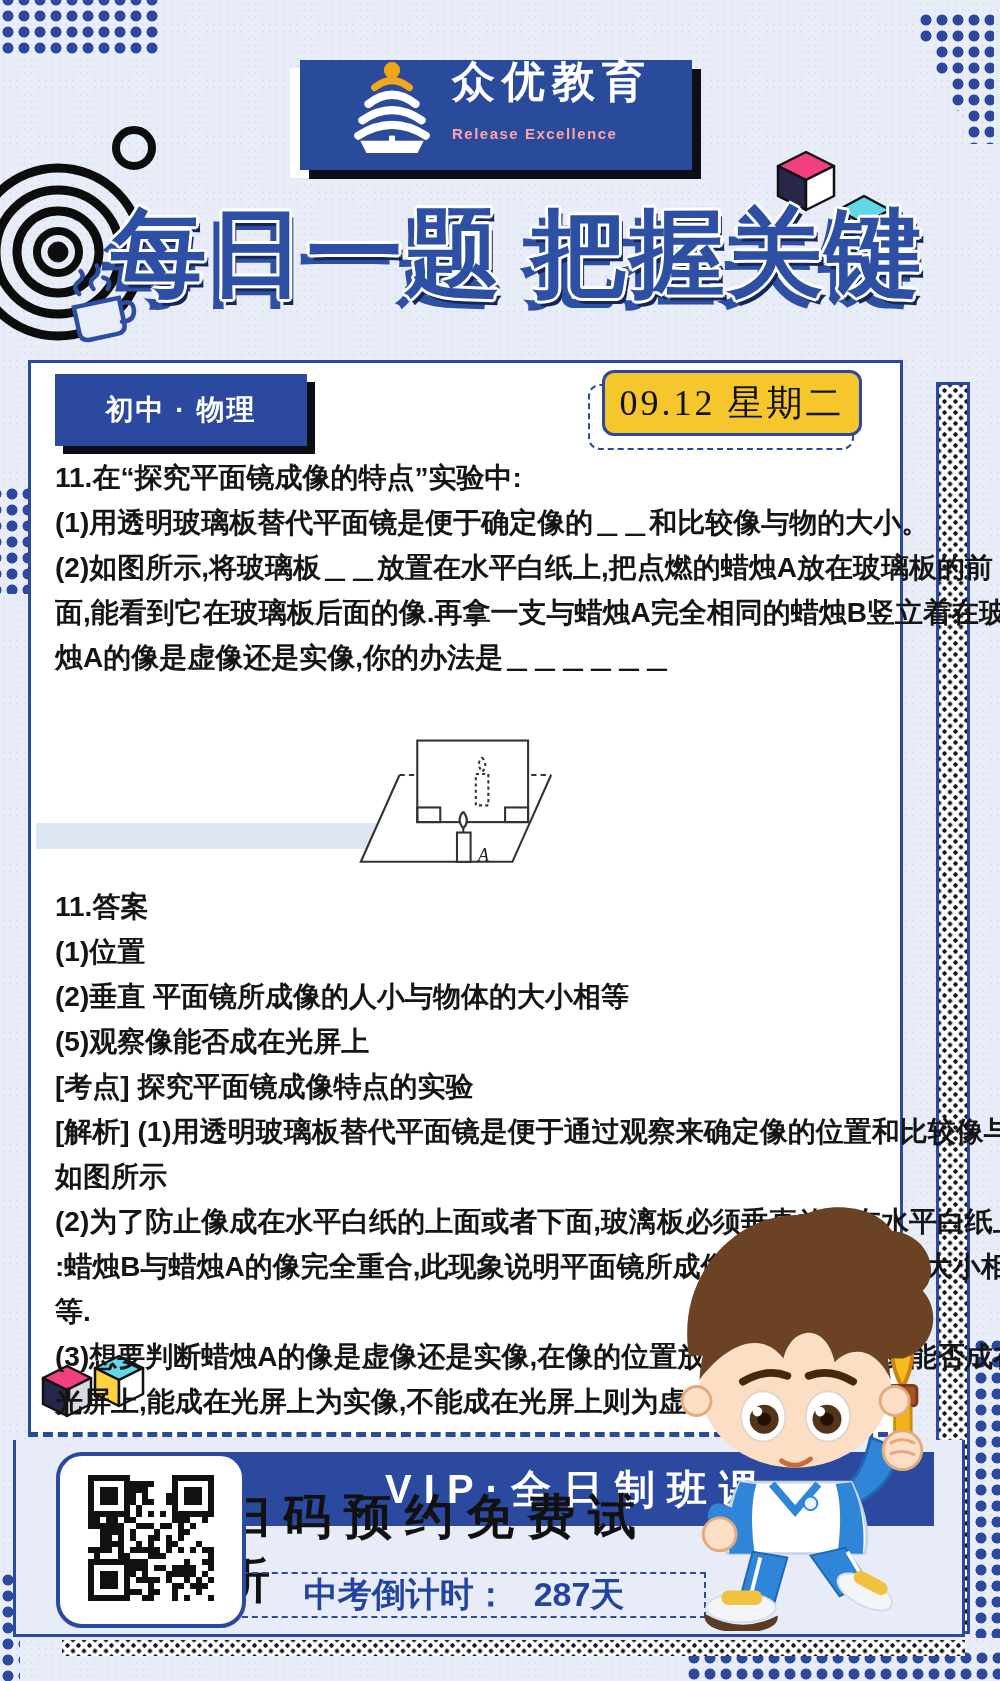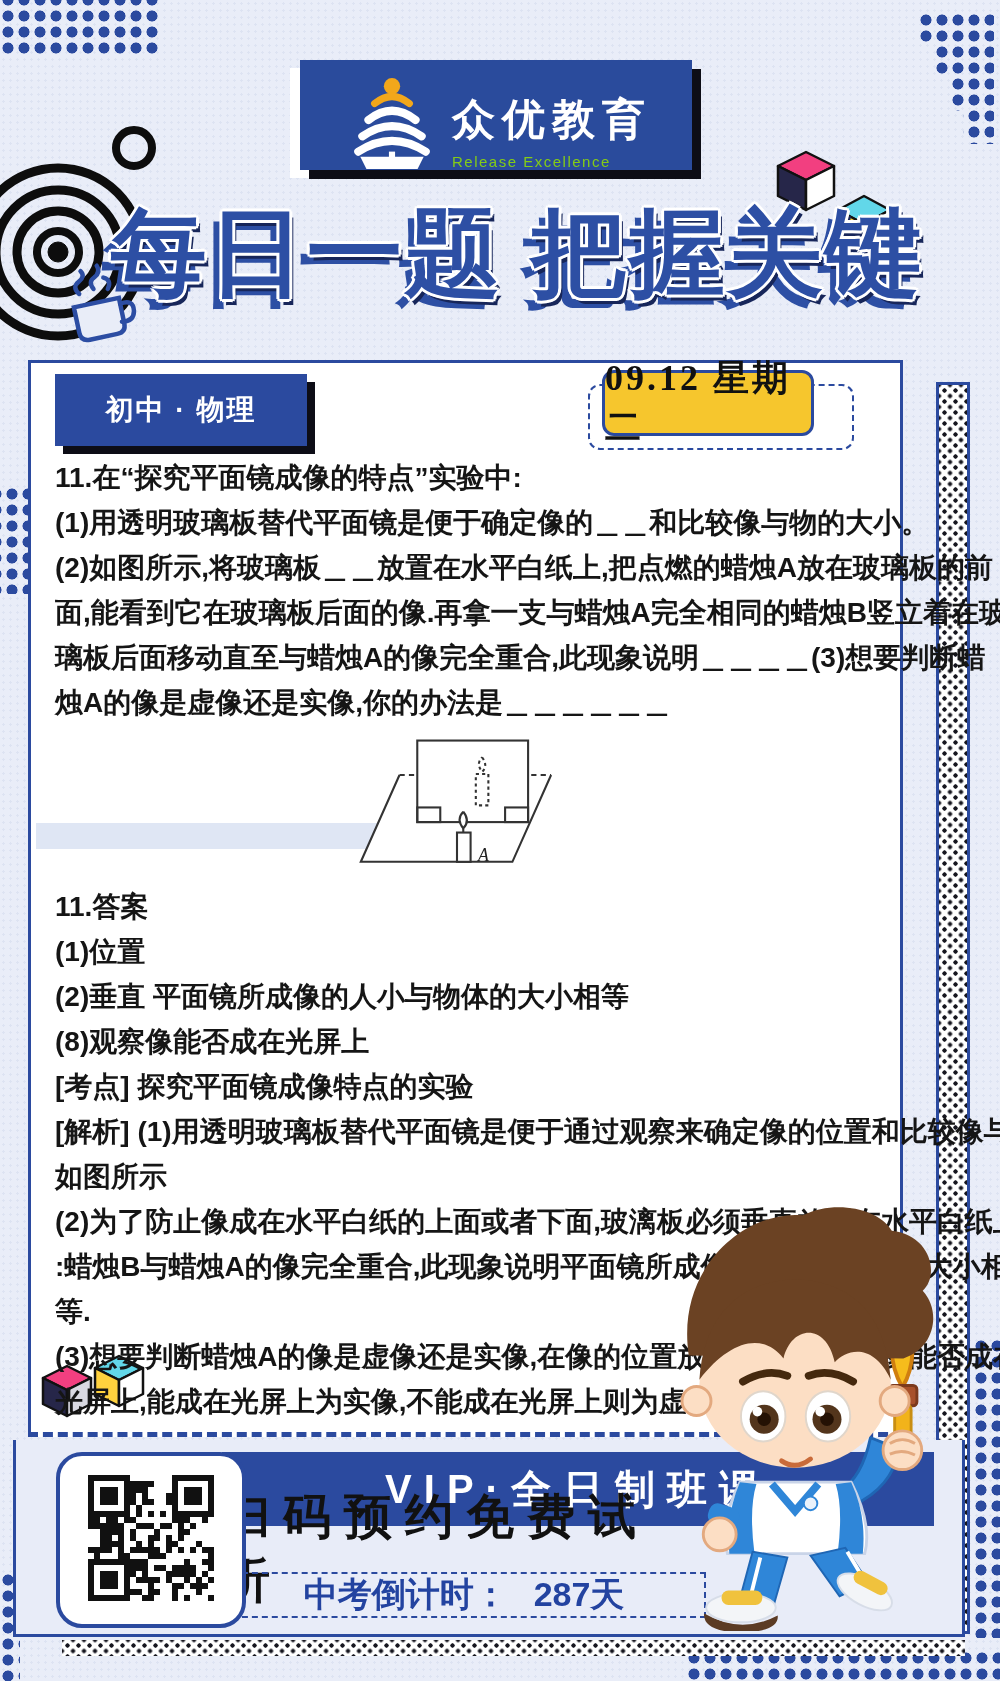--- a/index.html
+++ b/index.html
@@ -10,39 +10,39 @@
         background-size:7px 7px;}
   .abs{position:absolute;}
   
   .dots-blue{background-image:radial-gradient(#2b4a9f 5.2px,transparent 5.8px);background-size:16px 16px;}
   .dots-black{background-color:#fff;
       background-image:radial-gradient(#16161f 1.9px,transparent 2.4px),radial-gradient(#16161f 1.9px,transparent 2.4px);
       background-size:11px 11px,11px 11px;background-position:0 0,5.5px 5.5px;}
   
   .logo-back{left:290px;top:68px;width:392px;height:110px;background:#fff;z-index:1;}
   .logo-box{left:300px;top:60px;width:392px;height:110px;background:#2a4b9c;z-index:2;
-            box-shadow:9px 9px 0 #0d0d16;display:flex;align-items:flex-end;gap:14px;padding-left:46px;box-sizing:border-box;}
+            box-shadow:9px 9px 0 #0d0d16;display:flex;align-items:flex-start;gap:14px;padding-left:46px;box-sizing:border-box;}
   .logo-name{color:#fff;font-size:43px;font-weight:800;letter-spacing:7px;line-height:1;}
-  .logo-slogan{color:#84cc16;font-size:15px;letter-spacing:1.5px;margin-top:12px;}
+  .logo-slogan{color:#fca5a5;font-size:15px;letter-spacing:1.5px;margin-top:22px;font-weight:bold;}
   
   .big-title{left:0;top:190px;width:1000px;text-align:center;white-space:nowrap;
      font-size:96px;font-weight:800;letter-spacing:2px;color:#2d4fa4;z-index:2;
      text-shadow:3px 0 0 #fff,-3px 0 0 #fff,0 3px 0 #fff,0 -3px 0 #fff,
        2px 2px 0 #fff,-2px 2px 0 #fff,2px -2px 0 #fff,-2px -2px 0 #fff,
        4px 6px 0 #17265a,-9px 10px 0 #2d4fa4;margin-left:17px;}
   
   .card{left:28px;top:360px;width:875px;height:1077px;background:#fff;
         border:3px solid #2b4a9f;border-bottom:5px dashed #2b4a9f;box-sizing:border-box;z-index:2;}
   .subject-badge{left:55px;top:374px;width:252px;height:72px;background:#2b4a9f;z-index:3;
         box-shadow:8px 8px 0 #0d0d16;color:#fff;font-size:28px;font-weight:800;
         display:flex;align-items:center;justify-content:center;letter-spacing:2px;}
   .date-back{left:588px;top:384px;width:262px;height:62px;background:#fff;border:2px dashed #2b4a9f;border-radius:12px;z-index:3;}
-  .date-badge{left:602px;top:370px;width:212px;height:66px;background:#f6c62d;border:3px solid #2b4a9f;border-radius:12px;z-index:4;
+  .date-badge{left:602px;top:370px;width:260px;height:66px;background:#f6c62d;border:3px solid #2b4a9f;border-radius:12px;z-index:4;
         display:flex;align-items:center;justify-content:center;color:#111;
-        font-family:"Liberation Serif","DejaVu Serif",serif;font-size:36px;font-weight:700;letter-spacing:3px;box-sizing:border-box;}
+        font-family:"Liberation Serif","DejaVu Serif",serif;font-size:36px;font-weight:400;letter-spacing:3px;box-sizing:border-box;}
   .textblock{color:#151515;font-size:28px;font-weight:600;z-index:4;}
   .textblock .tline{height:45px;line-height:45px;white-space:nowrap;}
   .hl-strip{left:36px;top:823px;width:345px;height:26px;background:#dfe6f4;z-index:3;}
   
   .bottom-panel{left:13px;top:1440px;width:952px;height:197px;background:#e8ecf8;
       border:3px solid #2b4a9f;border-top:none;box-sizing:border-box;z-index:1;}
   .qr-box{left:56px;top:1452px;width:182px;height:168px;background:#fff;border:4px solid #2b4a9f;border-radius:26px;
       z-index:3;display:flex;align-items:center;justify-content:center;}
   .vip-bar{left:222px;top:1452px;width:712px;height:74px;background:#2b4a9f;z-index:2;
       display:flex;align-items:center;justify-content:center;color:#fff;font-size:40px;font-weight:800;letter-spacing:12px;}
@@ -129,21 +129,20 @@
 
   <div class="abs subject-badge">初中 · 物理</div>
   <div class="abs date-back"></div>
   <div class="abs date-badge">09.12  星期二</div>
 
   <div class="abs textblock" style="left:55px;top:455px;width:815px;">
       <div class="tline">11.在“探究平面镜成像的特点”实验中:</div>
       <div class="tline">(1)用透明玻璃板替代平面镜是便于确定像的＿＿和比较像与物的大小。</div>
       <div class="tline">(2)如图所示,将玻璃板＿＿放置在水平白纸上,把点燃的蜡烛A放在玻璃板的前</div>
       <div class="tline">面,能看到它在玻璃板后面的像.再拿一支与蜡烛A完全相同的蜡烛B竖立着在玻</div>
-      <div class="tline">璃板后面移动直至与蜡烛A的像完全重合,此现象说明＿＿＿＿(3)想要判断蜡</div>
       <div class="tline">烛A的像是虚像还是实像,你的办法是＿＿＿＿＿＿</div>
     </div>
 
   <div class="abs hl-strip"></div>
 
   <svg class="abs" style="left:352px;top:728px;z-index:4;" width="210" height="138" viewBox="0 0 200 132">
     <g stroke="#333" fill="none" stroke-width="2">
 
       <path d="M45,45 L8,128 L153,128 L190,45" fill="#fff"></path>
       <path d="M45,45 L190,45" stroke-dasharray="5,4"></path>
@@ -160,21 +159,21 @@
       <line x1="106" y1="96" x2="106" y2="100"></line>
       <rect x="100" y="100" width="13" height="28" fill="#fff"></rect>
     </g>
     <text x="120" y="127" font-size="17" font-style="italic" font-family="Liberation Serif,serif" fill="#222">A</text>
   </svg>
 
   <div class="abs textblock" style="left:55px;top:852px;width:815px;margin-top:32px;">
       <div class="tline">11.答案</div>
       <div class="tline">(1)位置</div>
       <div class="tline">(2)垂直 平面镜所成像的人小与物体的大小相等</div>
-      <div class="tline">(8)观察像能否成在光屏上</div>
+      <div class="tline">(5)观察像能否成在光屏上</div>
       <div class="tline">[考点] 探究平面镜成像特点的实验</div>
       <div class="tline">[解析] (1)用透明玻璃板替代平面镜是便于通过观察来确定像的位置和比较像与</div>
       <div class="tline">如图所示</div>
       <div class="tline">(2)为了防止像成在水平白纸的上面或者下面,玻漓板必须垂直放置在水平白纸上</div>
       <div class="tline">:蜡烛B与蜡烛A的像完全重合,此现象说明平面镜所成像的大小与物体的大小相</div>
       <div class="tline">等.</div>
       <div class="tline">(3)想要判断蜡烛A的像是虚像还是实像,在像的位置放一个光屏,观察像能否成在</div>
       <div class="tline">光屏上,能成在光屏上为实像,不能成在光屏上则为虚像。</div>
     </div>
 

